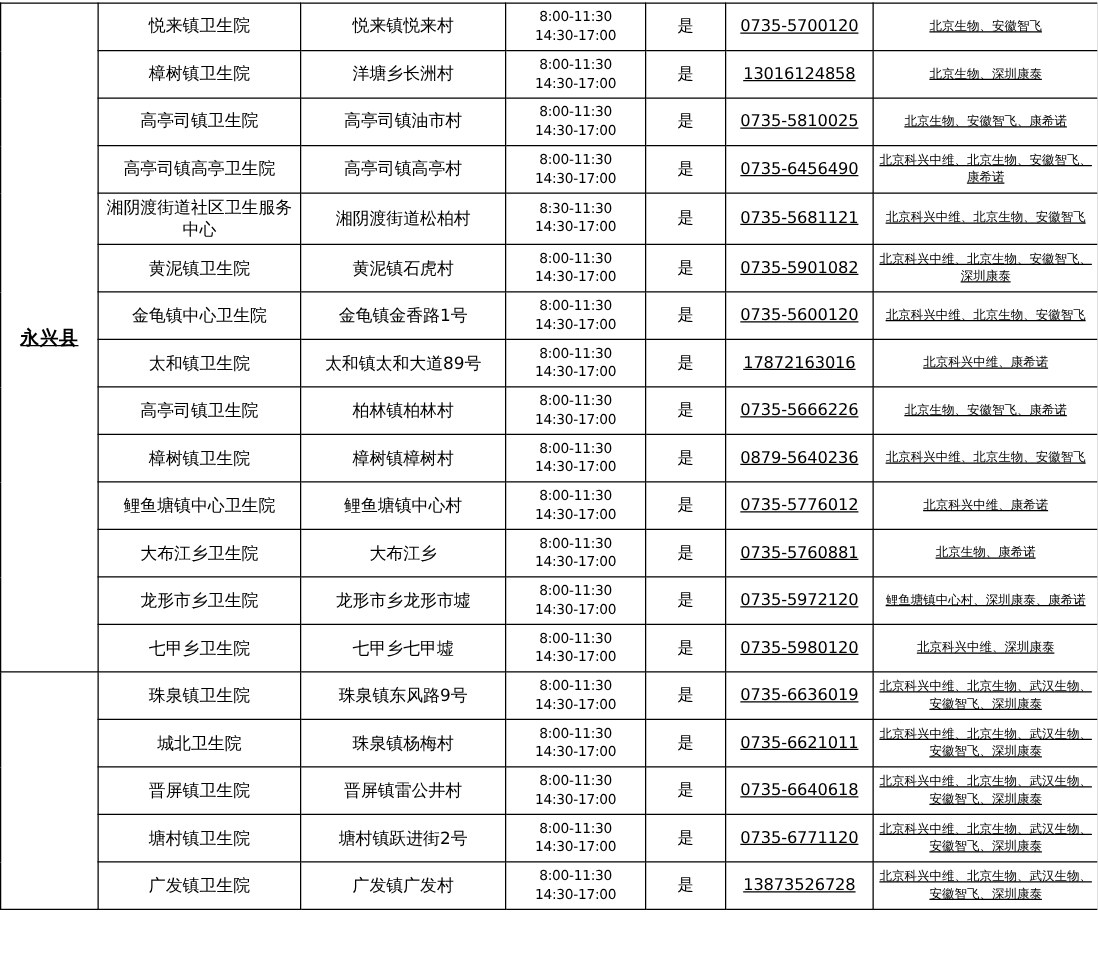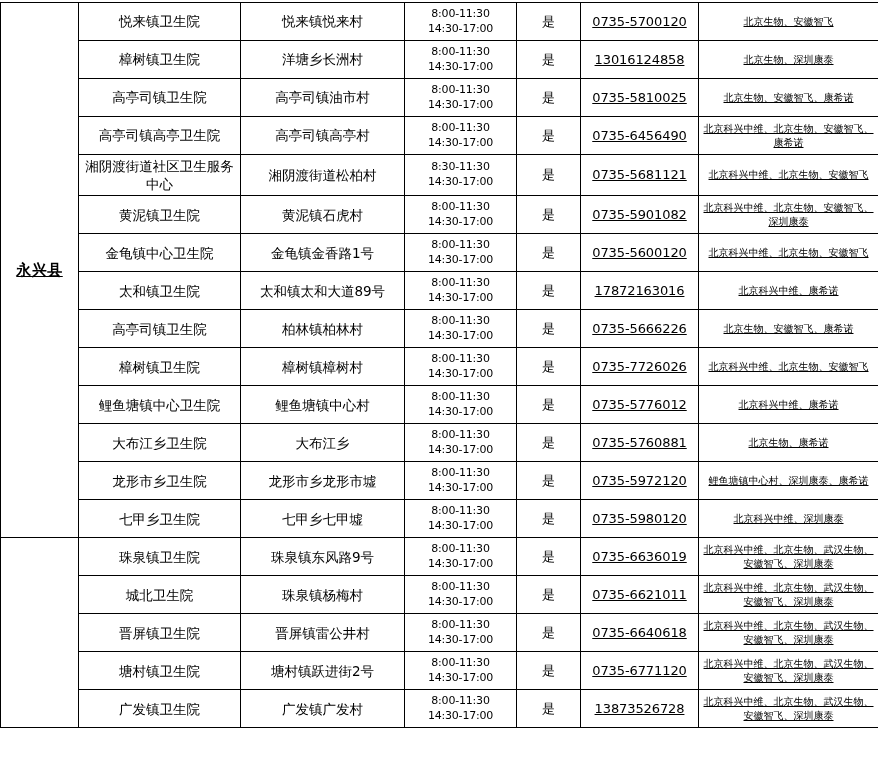--- a/index.html
+++ b/index.html
@@ -183,21 +183,21 @@
             <td class="walkin-cell">是</td>
             <td class="phone-cell">0735-5666226</td>
             <td class="vaccines-cell">北京生物、安徽智飞、康希诺</td>
           </tr>
           <tr>
             <td class="site-cell">樟树镇卫生院</td>
             <td class="address-cell">樟树镇樟树村</td>
             <td class="hours-cell">8:00-11:30
 14:30-17:00</td>
             <td class="walkin-cell">是</td>
-            <td class="phone-cell">0735-7726026</td>
+            <td class="phone-cell">0879-5640236</td>
             <td class="vaccines-cell">北京科兴中维、北京生物、安徽智飞</td>
           </tr>
           <tr>
             <td class="site-cell">鲤鱼塘镇中心卫生院</td>
             <td class="address-cell">鲤鱼塘镇中心村</td>
             <td class="hours-cell">8:00-11:30
 14:30-17:00</td>
             <td class="walkin-cell">是</td>
             <td class="phone-cell">0735-5776012</td>
             <td class="vaccines-cell">北京科兴中维、康希诺</td>

